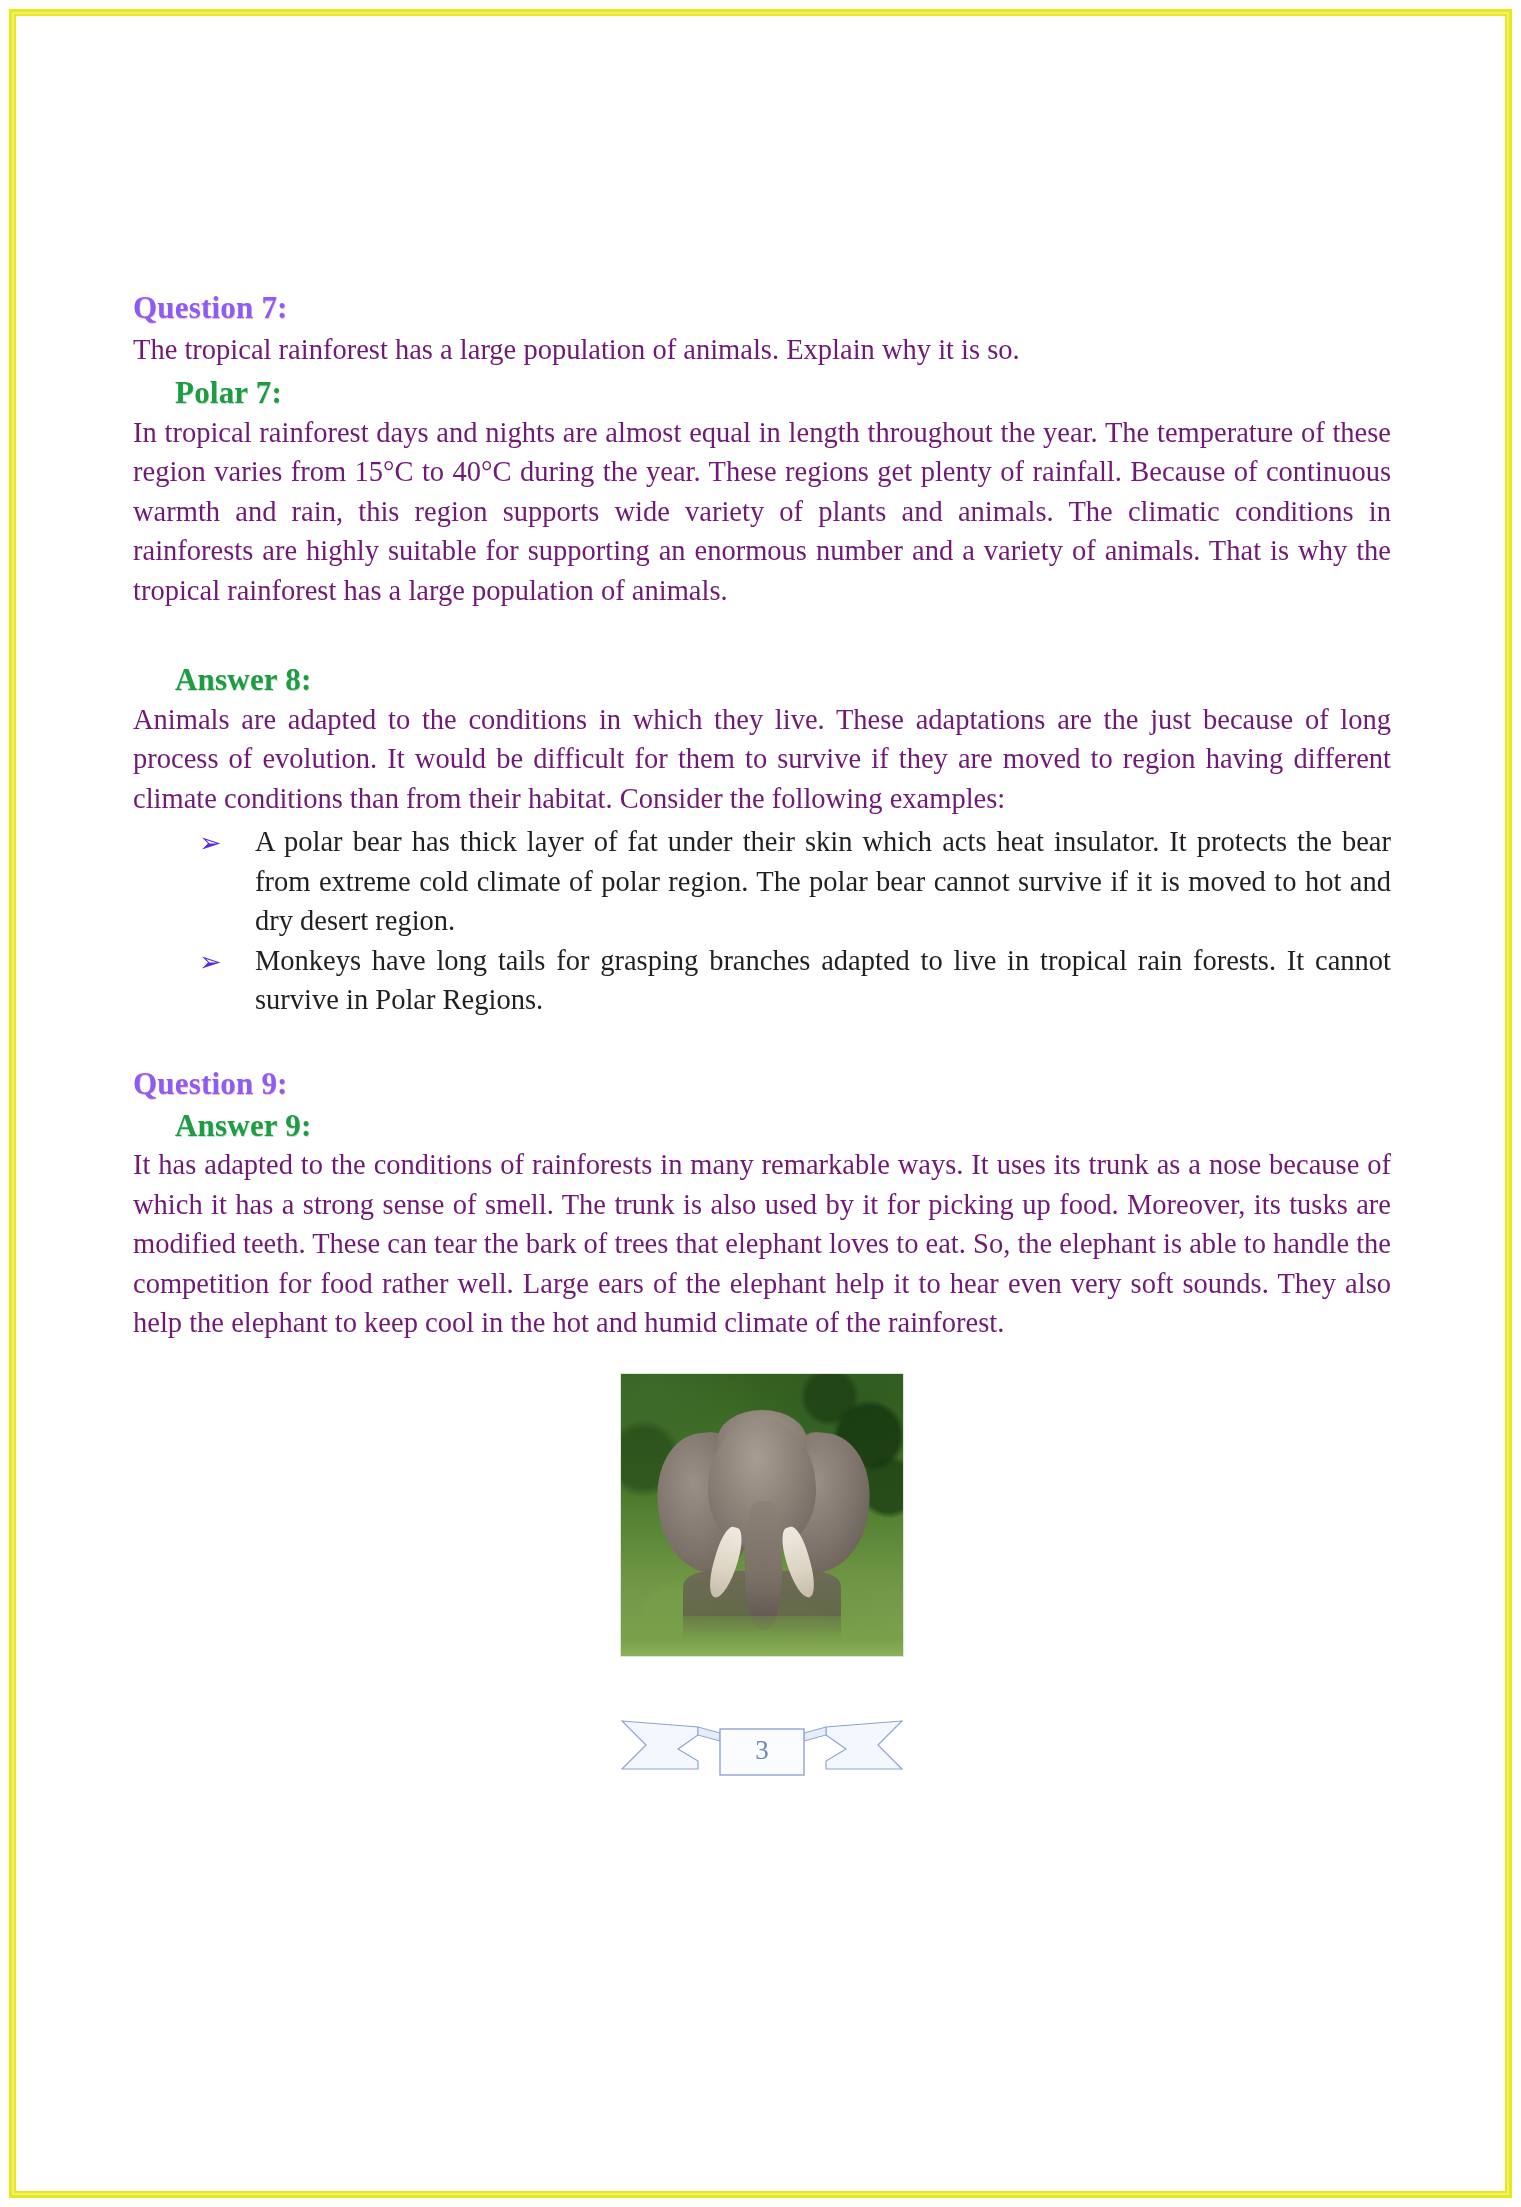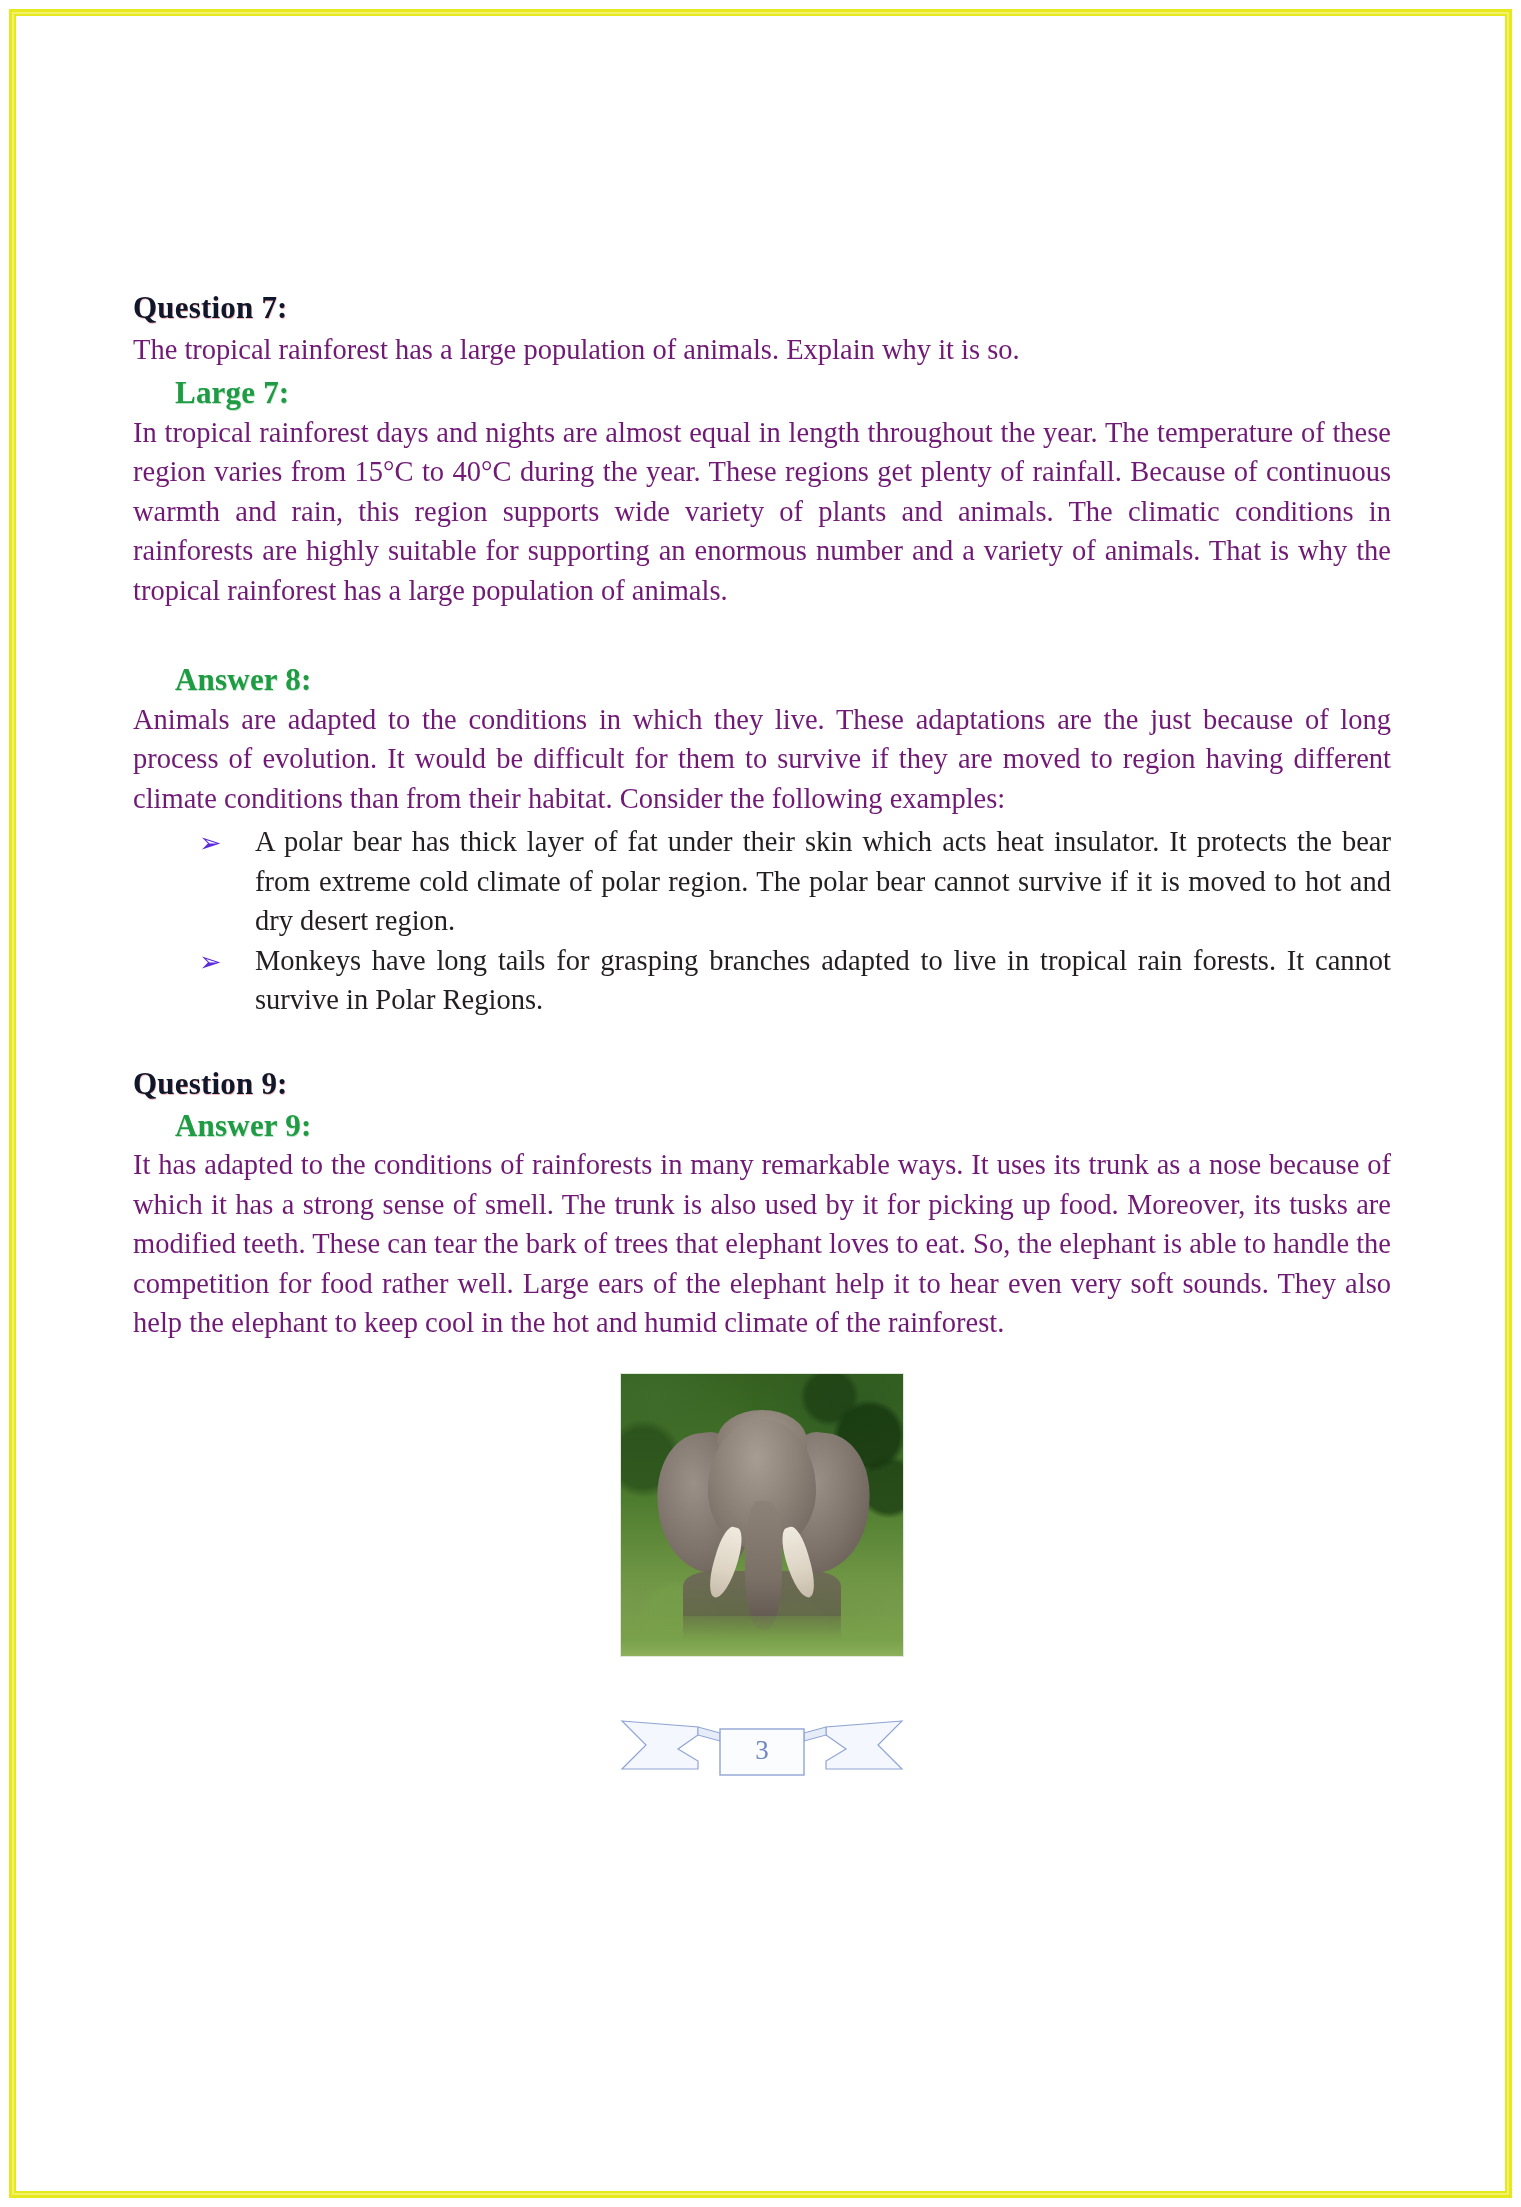--- a/index.html
+++ b/index.html
@@ -39,21 +39,21 @@
     position: absolute;
     left: 133px;
     top: 290px;
     width: 1258px;
   }
 
   h2.q-head {
     margin: 0 0 4px 0;
     font-size: 31px;
     font-weight: bold;
-    color: #0f172a;
+    color: #8b5cf6;
     letter-spacing: 0.2px;
     line-height: 1.15;
     text-shadow: 0.6px 0.6px 0 rgba(239,51,64,0.35);
   }
   h3.a-head {
     margin: 6px 0 2px 0;
     padding-left: 42px;
     font-size: 31px;
     font-weight: bold;
     color: #1f9c43;
@@ -228,21 +228,21 @@
 
 <div class="page">
 
   <div class="page-frame"></div>
 
   <div class="content">
 
     <div class="section">
       <h2 class="q-head">Question 7:</h2>
       <p class="body nojust">The tropical rainforest has a large population of animals. Explain why it is so.</p>
-      <h3 class="a-head">Large 7:</h3>
+      <h3 class="a-head">Polar 7:</h3>
       <p class="body">In tropical rainforest days and nights are almost equal in length throughout the year. The temperature of these region varies from 15°C to 40°C during the year. These regions get plenty of rainfall. Because of continuous warmth and rain, this region supports wide variety of plants and animals. The climatic conditions in rainforests are highly suitable for supporting an enormous number and a variety of animals. That is why the tropical rainforest has a large population of animals.</p>
     </div>
 
     <div class="gap-lg"></div>
 
     <div class="section">
       <h3 class="a-head">Answer 8:</h3>
       <p class="body">Animals are adapted to the conditions in which they live. These adaptations are the just because of long process of evolution. It would be difficult for them to survive if they are moved to region having different climate conditions than from their habitat. Consider the following examples:</p>
       <ul class="arrow-list">
         <li>

